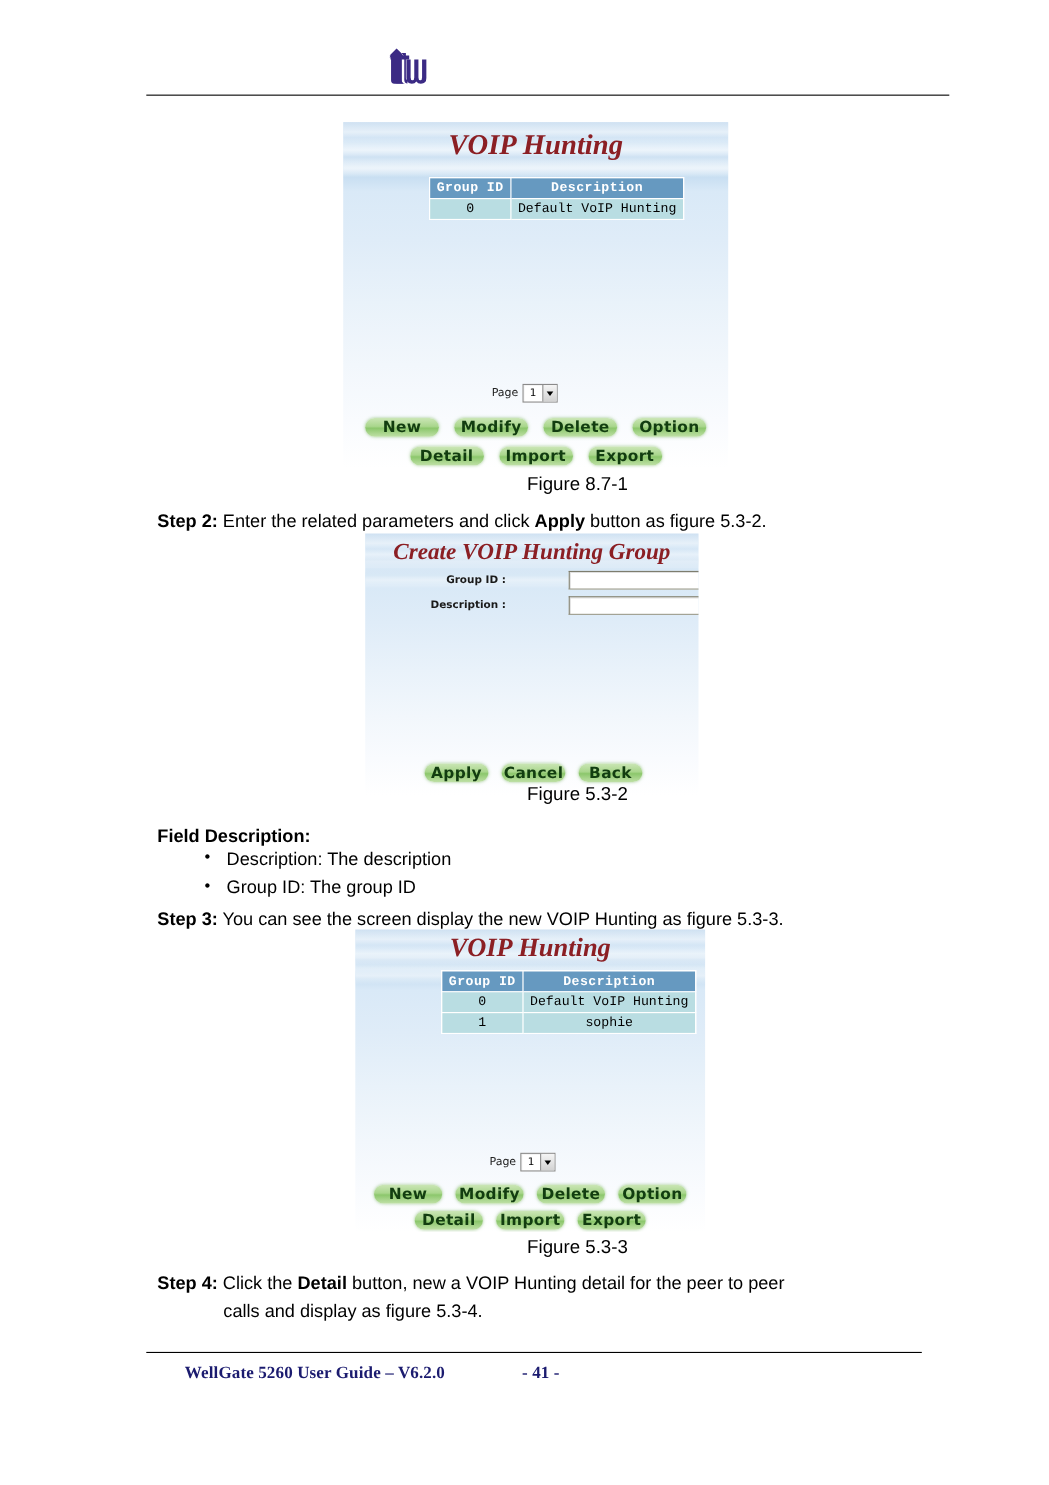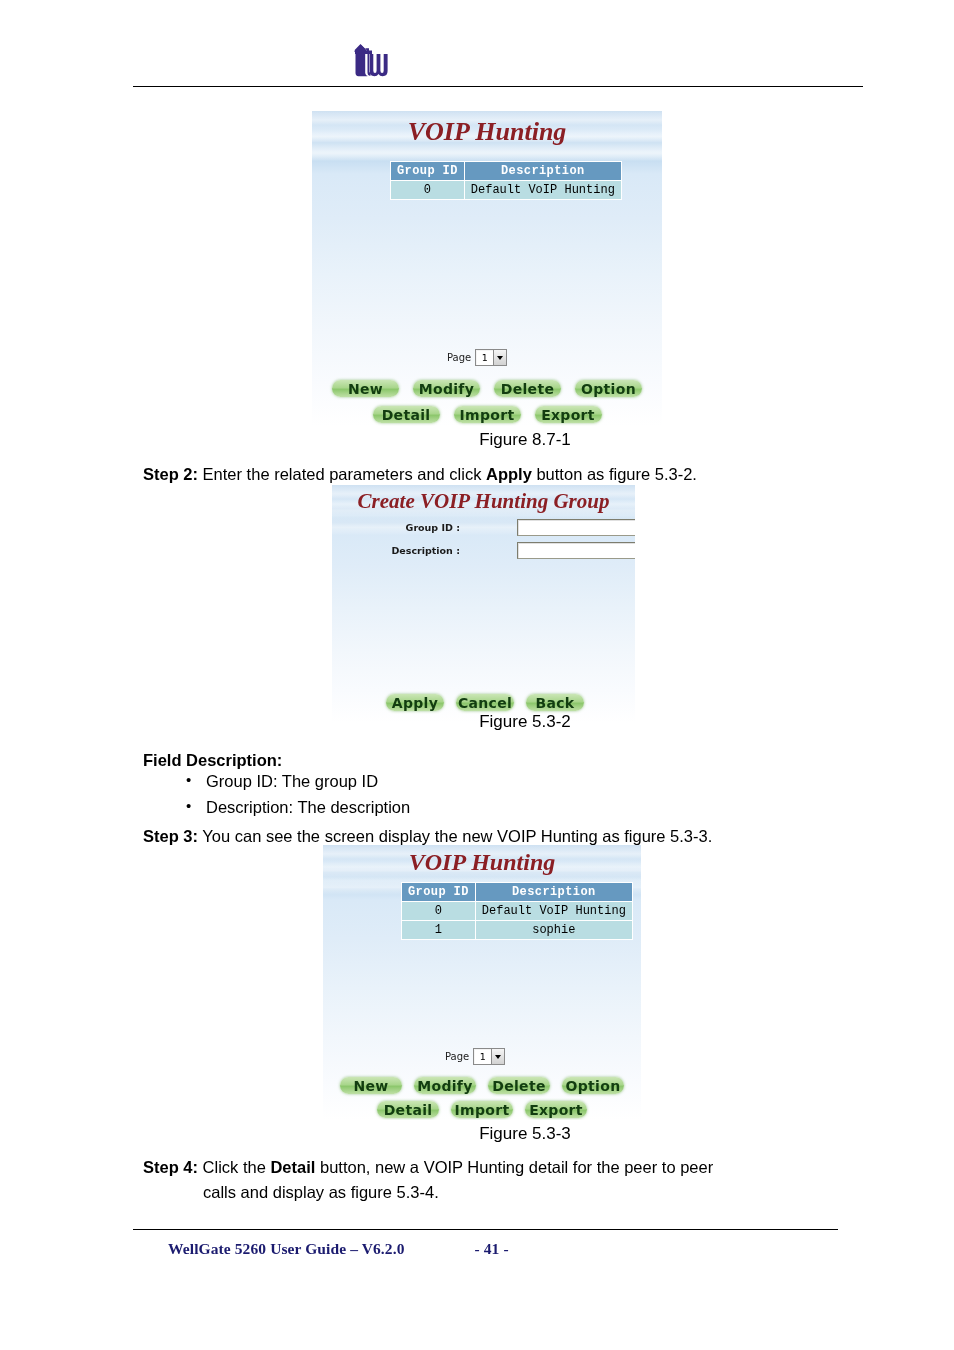--- a/index.html
+++ b/index.html
@@ -390,24 +390,24 @@
   </div>
 
   <div class="figcap" style="top:712px;">Figure 5.3-2</div>
 
   <div class="txt" style="left:143px; top:748px;">
     <b>Field Description:</b>
   </div>
 
   <div class="bullets" style="left:178px; top:770px; width:620px;">
     <div class="bl">
+      <span>Description: The description</span>
+    </div>
+    <div class="bl">
       <span>Group ID: The group ID</span>
-    </div>
-    <div class="bl">
-      <span>Description: The description</span>
     </div>
   </div>
 
   <div class="txt" style="left:143px; top:824px; width:720px;">
     <b>Step 3:</b><span> You can see the screen display the new VOIP Hunting as figure 5.3-3.</span>
   </div>
 
   <div class="panel" style="left:323px; top:845px; width:318px; height:275px;">
     <div class="panel-title" style="top:4px; font-size:24px;">VOIP Hunting</div>
 

